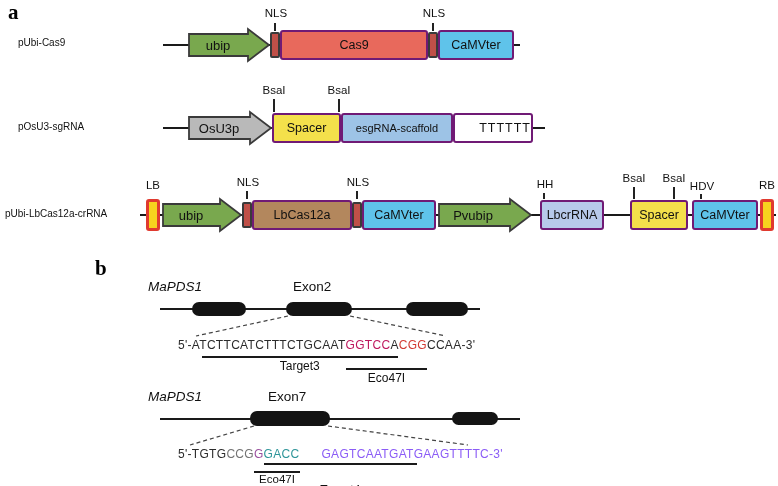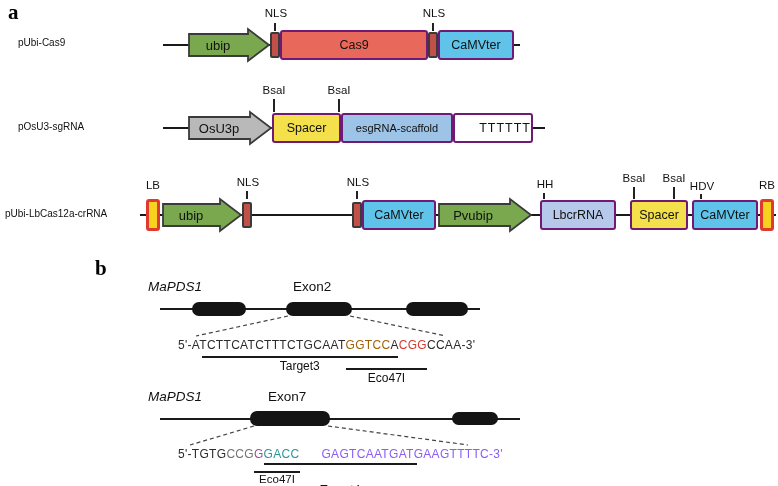--- a/index.html
+++ b/index.html
@@ -84,33 +84,36 @@
   <div class="bb" style="left:140px;top:214px;width:636px"></div>
   <div class="small-label" style="left:153px;top:179px">LB</div>
   <div class="tborder" style="left: 146px; top: 199px; width: 14px; height: 32px; background: rgb(247, 210, 30); border-color: rgb(224, 58, 47);"></div>
   <svg class="arrow" style="left:162px;top:198px" width="80" height="34" viewBox="0 0 80 34">
     <polygon points="1,6 58,6 58,1 79,17 58,33 58,28 1,28" stroke="#3a3a3a" stroke-width="1.8" fill="#79a84e"></polygon>
     <text x="29" y="22" text-anchor="middle">ubip</text>
   </svg>
   <div class="tick" style="left:246px;top:191px;height:8px"></div>
   <div class="small-label" style="left:248px;top:176px">NLS</div>
   <div class="nls" style="left: 242px; top: 202px; width: 10px; height: 26px; background: rgb(192, 80, 72);"></div>
+  <div class="box" style="left: 252px; top: 200px; width: 100px; height: 30px; background: rgb(179, 135, 93);">
+    <span>LbCas12a</span>
+  </div>
   <div class="tick" style="left:356px;top:191px;height:8px"></div>
   <div class="small-label" style="left:358px;top:176px">NLS</div>
   <div class="nls" style="left: 352px; top: 202px; width: 10px; height: 26px; background: rgb(192, 80, 72);"></div>
   <div class="box" style="left: 362px; top: 200px; width: 74px; height: 30px; background: rgb(95, 195, 234);">
     <span>CaMVter</span>
   </div>
   <svg class="arrow" style="left:438px;top:198px" width="94" height="34" viewBox="0 0 94 34">
     <polygon points="1,6 72,6 72,1 93,17 72,33 72,28 1,28" stroke="#3a3a3a" stroke-width="1.8" fill="#79a84e"></polygon>
     <text x="35" y="22" text-anchor="middle">Pvubip</text>
   </svg>
   <div class="tick" style="left:543px;top:193px;height:6px"></div>
   <div class="small-label" style="left:545px;top:178px">HH</div>
-  <div class="box" style="left: 540px; top: 200px; width: 76px; height: 30px; background: rgb(183, 201, 234); justify-content: center;">
+  <div class="box" style="left: 540px; top: 200px; width: 64px; height: 30px; background: rgb(183, 201, 234); justify-content: center;">
     <span>LbcrRNA</span>
   </div>
   <div class="small-label" style="left:634px;top:172px">BsaI</div>
   <div class="tick" style="left:633px;top:187px;height:12px"></div>
   <div class="small-label" style="left:674px;top:172px">BsaI</div>
   <div class="tick" style="left:673px;top:187px;height:12px"></div>
   <div class="box" style="left: 630px; top: 200px; width: 58px; height: 30px; background: rgb(244, 224, 75);">
     <span>Spacer</span>
   </div>
   <div class="tick" style="left:700px;top:194px;height:5px"></div>
@@ -123,21 +126,21 @@
 
   <div class="panel-letter" style="left:95px;top:256px">b</div>
 
   <div class="gene-label italic" style="left:148px;top:279px">MaPDS1</div>
   <div class="gene-label" style="left:293px;top:279px">Exon2</div>
   <div class="bb" style="left:160px;top:308px;width:320px"></div>
   <div class="exon" style="left:192px;top:302px;width:54px;height:14px"></div>
   <div class="exon" style="left:286px;top:302px;width:66px;height:14px"></div>
   <div class="exon" style="left:406px;top:302px;width:62px;height:14px"></div>
   <div class="seq" id="seq1" style="left:178px;top:338px">
-    <span id="g1s1" style="color: rgb(43, 43, 43); margin-top: 40px;">5'-ATCTTCATCTTTCTGCAAT</span><span id="g1s2" style="color: #a16207;">GGTCC</span><span id="g1s3" style="color: rgb(43, 43, 43);">A</span><span id="g1s4" style="color: rgb(210, 58, 50);">CGG</span><span id="g1s5" style="color: rgb(43, 43, 43);">CCAA-3'</span>
+    <span id="g1s1" style="color: rgb(43, 43, 43); margin-top: 40px;">5'-ATCTTCATCTTTCTGCAAT</span><span id="g1s2" style="color: #be185d;">GGTCC</span><span id="g1s3" style="color: rgb(43, 43, 43);">A</span><span id="g1s4" style="color: rgb(210, 58, 50);">CGG</span><span id="g1s5" style="color: rgb(43, 43, 43);">CCAA-3'</span>
   </div>
   <div class="ul" id="ul-t3" style="top: 356px; left: 201.52px; width: 196.48px;"></div>
   <div class="ann" id="lab-t3" style="top: 359px; left: 299.76px;">Target3</div>
   <div class="ul" id="ul-e1" style="top: 368px; left: 346px; width: 81px;"></div>
   <div class="ann" id="lab-e1" style="top: 371px; left: 386.5px;">Eco47I</div>
 
   <div class="gene-label italic" style="left:148px;top:389px">MaPDS1</div>
   <div class="gene-label" style="left:268px;top:389px">Exon7</div>
   <div class="bb" style="left:160px;top:418px;width:360px"></div>
   <div class="exon" style="left:250px;top:411px;width:80px;height:15px"></div>

